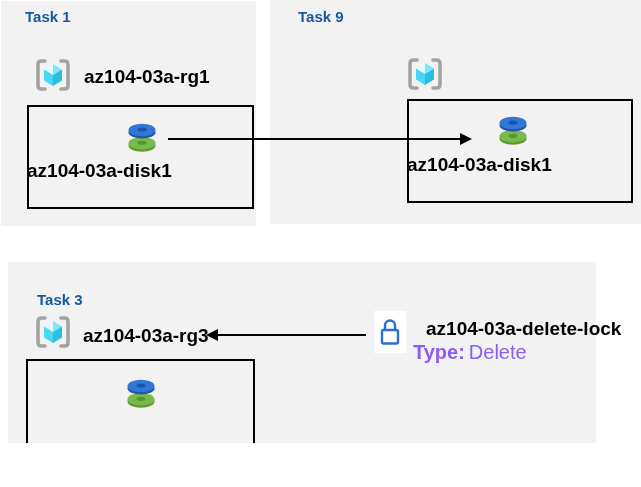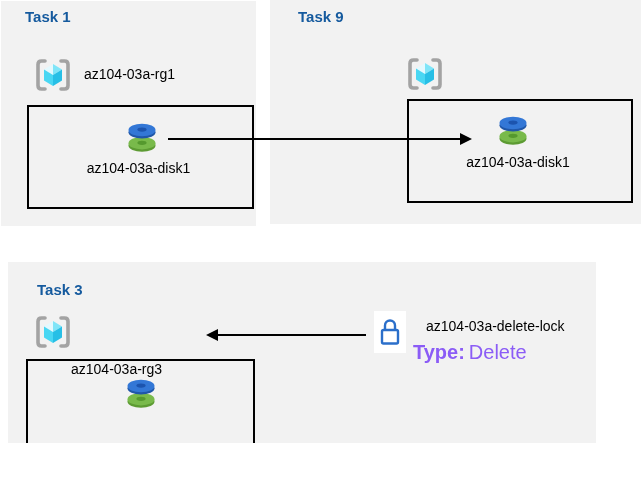--- a/index.html
+++ b/index.html
@@ -6,24 +6,24 @@
   .canvas{
     position:relative;width:641px;height:443px;background:#ffffff;
     font-family:"Liberation Sans",sans-serif;overflow:hidden;
   }
   .panel{position:absolute;background:#f2f2f2;}
   .task-title{
     position:absolute;font-size:15px;font-weight:bold;color:#155a9e;
     white-space:nowrap;line-height:1.1;
   }
   .lbl{
-    position:absolute;font-size:14px;font-weight:normal;color:#000;
+    position:absolute;font-size:19px;font-weight:bold;color:#000;
     white-space:nowrap;line-height:1.1;
   }
-  .lbl-center{text-align:center;white-space:nowrap;}
+  .lbl-center{white-space:nowrap;}
   .rbox{position:absolute;border:2px solid #000;background:transparent;}
   .hline{position:absolute;height:2px;background:#000;}
   .arrow-head-right{
     position:absolute;width:0;height:0;
     border-top:6px solid transparent;border-bottom:6px solid transparent;
     border-left:12px solid #000;
   }
   .arrow-head-left{
     position:absolute;width:0;height:0;
     border-top:6px solid transparent;border-bottom:6px solid transparent;
@@ -85,31 +85,31 @@
   <svg class="iconabs" style="left:495px;top:113px;" width="36" height="34" viewBox="0 0 36 34">
     <ellipse cx="18" cy="25.5" rx="13.5" ry="6.2" fill="#5d9b33"></ellipse>
     <ellipse cx="18" cy="23.2" rx="13.5" ry="6.2" fill="#79ba4b"></ellipse>
     <ellipse cx="18" cy="22.8" rx="4.6" ry="2.1" fill="#55992e"></ellipse>
     <ellipse cx="18" cy="12.3" rx="13.5" ry="6.2" fill="#2057a8"></ellipse>
     <ellipse cx="18" cy="10" rx="13.5" ry="6.2" fill="#3377d6"></ellipse>
     <ellipse cx="18" cy="9.6" rx="4.6" ry="2.1" fill="#1c54ae"></ellipse>
   </svg>
   <div class="lbl lbl-center" style="left:407px;top:155px;width:222px;">az104-03a-disk1</div>
 
-  <div class="task-title" style="left:37px;top:282px;">Task 3</div>
+  <div class="task-title" style="left:37px;top:292px;">Task 3</div>
 
   <svg class="iconabs" style="left:33px;top:313px;" width="40" height="38" viewBox="0 0 40 38">
     <path d="M12 5 H8.5 C6 5 5 6 5 8.5 V29.5 C5 32 6 33 8.5 33 H12" stroke="#a3a3a3" stroke-width="3.6" fill="none" stroke-linecap="round"></path>
     <path d="M28 5 H31.5 C34 5 35 6 35 8.5 V29.5 C35 32 34 33 31.5 33 H28" stroke="#a3a3a3" stroke-width="3.6" fill="none" stroke-linecap="round"></path>
     <polygon points="20,8 11,13.5 20,19" fill="#e3f9fe"></polygon>
     <polygon points="20,8 29,13.5 20,19" fill="#7fe5f8"></polygon>
     <polygon points="11,13.5 20,19 20,30 11,24.5" fill="#49d7f3"></polygon>
     <polygon points="29,13.5 20,19 20,30 29,24.5" fill="#27bfe6"></polygon>
   </svg>
-  <div class="lbl" style="left:71px;top:326px;margin-top:36px;">az104-03a-rg3</div>
+  <div class="lbl" style="left:83px;top:326px;">az104-03a-rg3</div>
 
   <div class="hline" style="left:216px;top:334px;width:150px;"></div>
   <div class="arrow-head-left" style="left:206px;top:329px;"></div>
 
   <div class="lockbg" style="left:374px;top:311px;width:32px;height:42px;">
     <svg width="26" height="32" viewBox="0 0 26 32">
       <path d="M8 14 V9.5 a5 5 0 0 1 10 0 V14" stroke="#2b6fca" stroke-width="2.4" fill="none"></path>
       <rect x="5" y="14" width="16" height="13.5" rx="1.5" stroke="#2b6fca" stroke-width="2.4" fill="#ffffff"></rect>
     </svg>
   </div>

